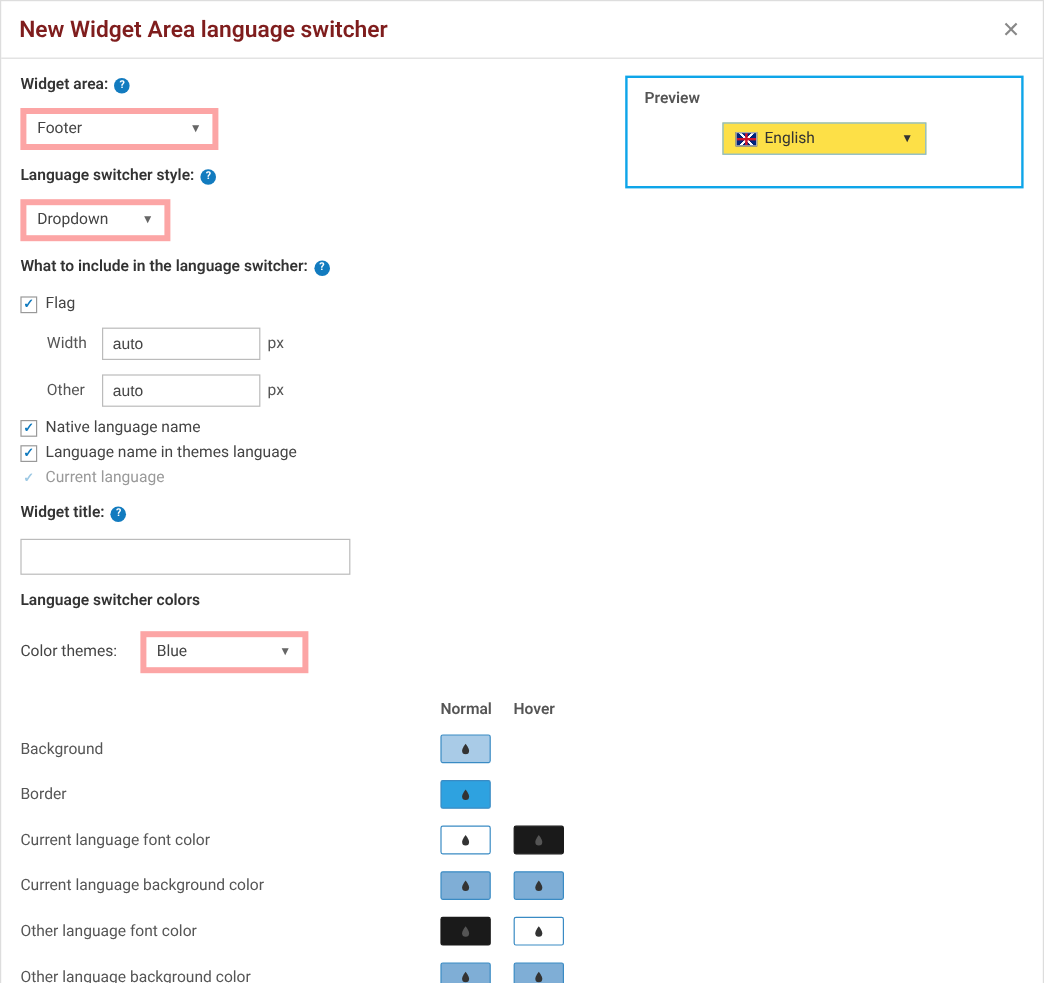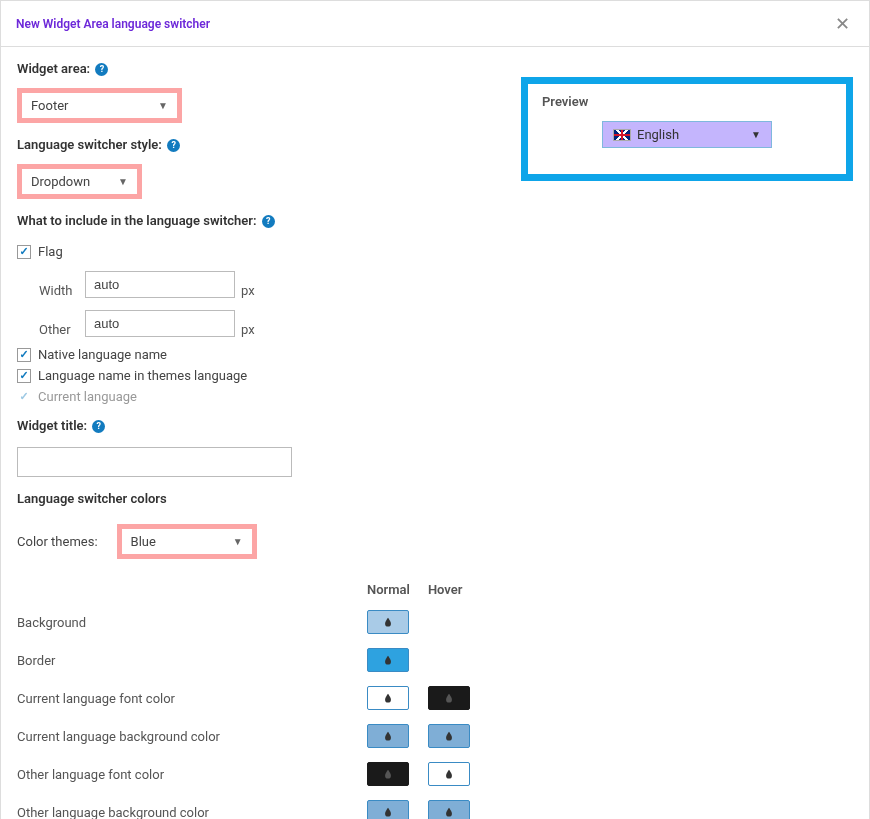--- a/index.html
+++ b/index.html
@@ -14,23 +14,23 @@
       border: 1px solid #ddd;
     }
     .dialog-header {
       padding: 12px 15px;
       border-bottom: 1px solid #ddd;
       display: flex;
       justify-content: space-between;
       align-items: center;
     }
     .dialog-header h2 {
-      font-size: 12px;
+      font-size: 19px;
       font-weight: 600;
-      color: #6d28d9;
+      color: #7f1d1d;
     }
     .close-icon {
       font-size: 18px;
       color: #888;
       cursor: pointer;
       padding: 0 4px;
     }
     .dialog-body {
       padding: 14px 16px 20px 16px;
       display: flex;
@@ -103,30 +103,30 @@
     }
     .checkbox-row.disabled .checkbox { border-color: #ccc; }
     .checkbox-row.disabled .checkbox.checked::after { color: #9ec9e4; }
     .checkbox-row.disabled { color: #999; }
     .sub-inputs {
       margin-left: 22px;
       margin-top: 6px;
     }
     .dim-row {
       display: flex;
-      align-items: flex-end;
+      align-items: center;
       margin-bottom: 8px;
       margin-top: 12px;
     }
     .dim-label { width: 46px; color: #555; }
     .text-input {
       border: 1px solid #bbb;
       padding: 5px 8px;
       font-size: 13px;
-      width: 150px;
+      width: 132px;
       color: #444;
     }
     .unit { margin-left: 6px; color: #555; }
     .widget-title-input {
       width: 275px;
       height: 30px;
       border: 1px solid #bbb;
       padding: 5px 8px;
       font-size: 13px;
     }
@@ -156,30 +156,29 @@
       cursor: pointer;
       border-radius: 2px;
     }
     .swatch svg { width: 10px; height: 10px; }
     .swatch.lightblue { background: #a9cbe7; }
     .swatch.medblue  { background: #2ea2e0; }
     .swatch.white    { background: #ffffff; }
     .swatch.black    { background: #1a1a1a; border-color: #1a1a1a; }
     .swatch.dimblue  { background: #7faed6; }
     .preview-box {
-      border: 7px solid #0ea5e9;
+      border: 2px solid #0ea5e9;
       padding: 10px 14px 26px 14px;
-      margin-top: 16px;
     }
     .preview-title { font-weight: 600; color: #555; margin-bottom: 12px; }
     .preview-select {
       margin: 0 auto;
       width: 170px;
       border: 1px solid #7fb8dd;
-      background: #c4b5fd;
+      background: #fde047;
       padding: 5px 10px;
       display: flex;
       align-items: center;
       justify-content: space-between;
       cursor: pointer;
     }
     .preview-select .lang { display: flex; align-items: center; gap: 6px; color: #333; }
     .flag-uk {
       width: 18px;
       height: 12px;

